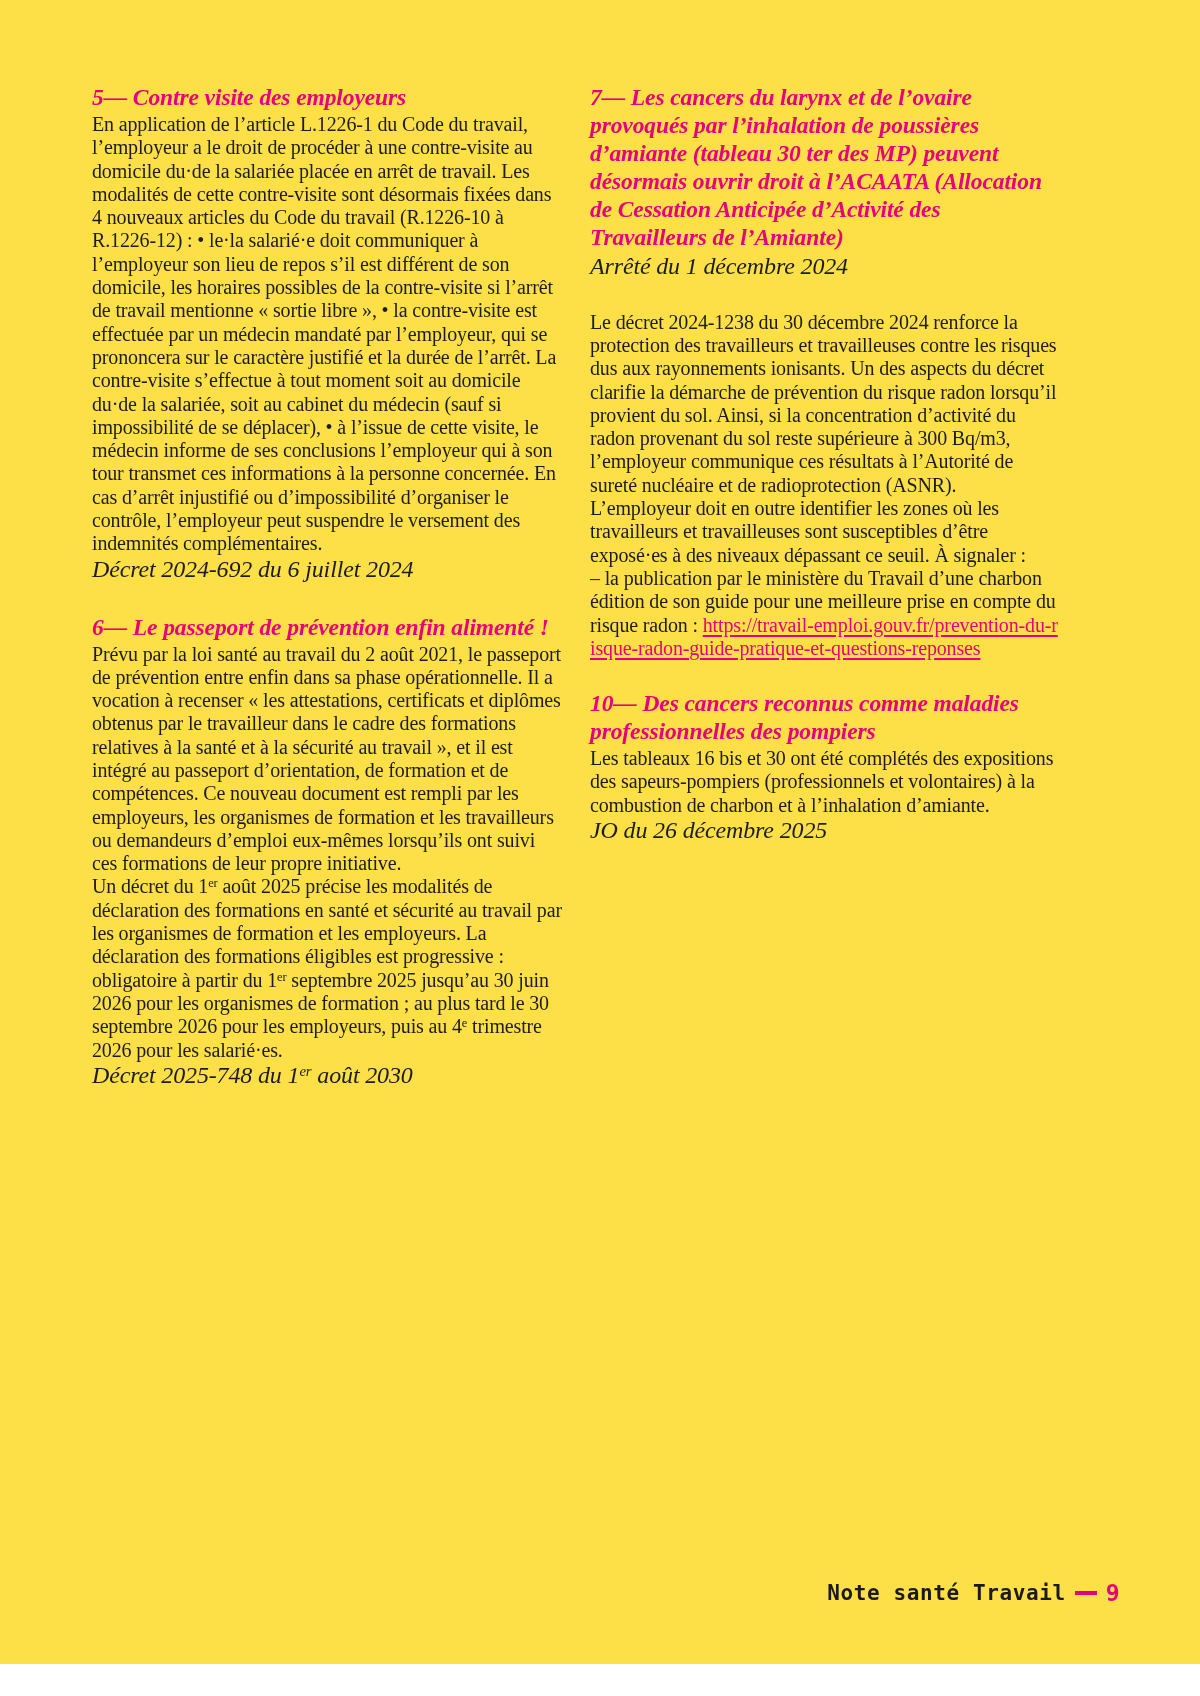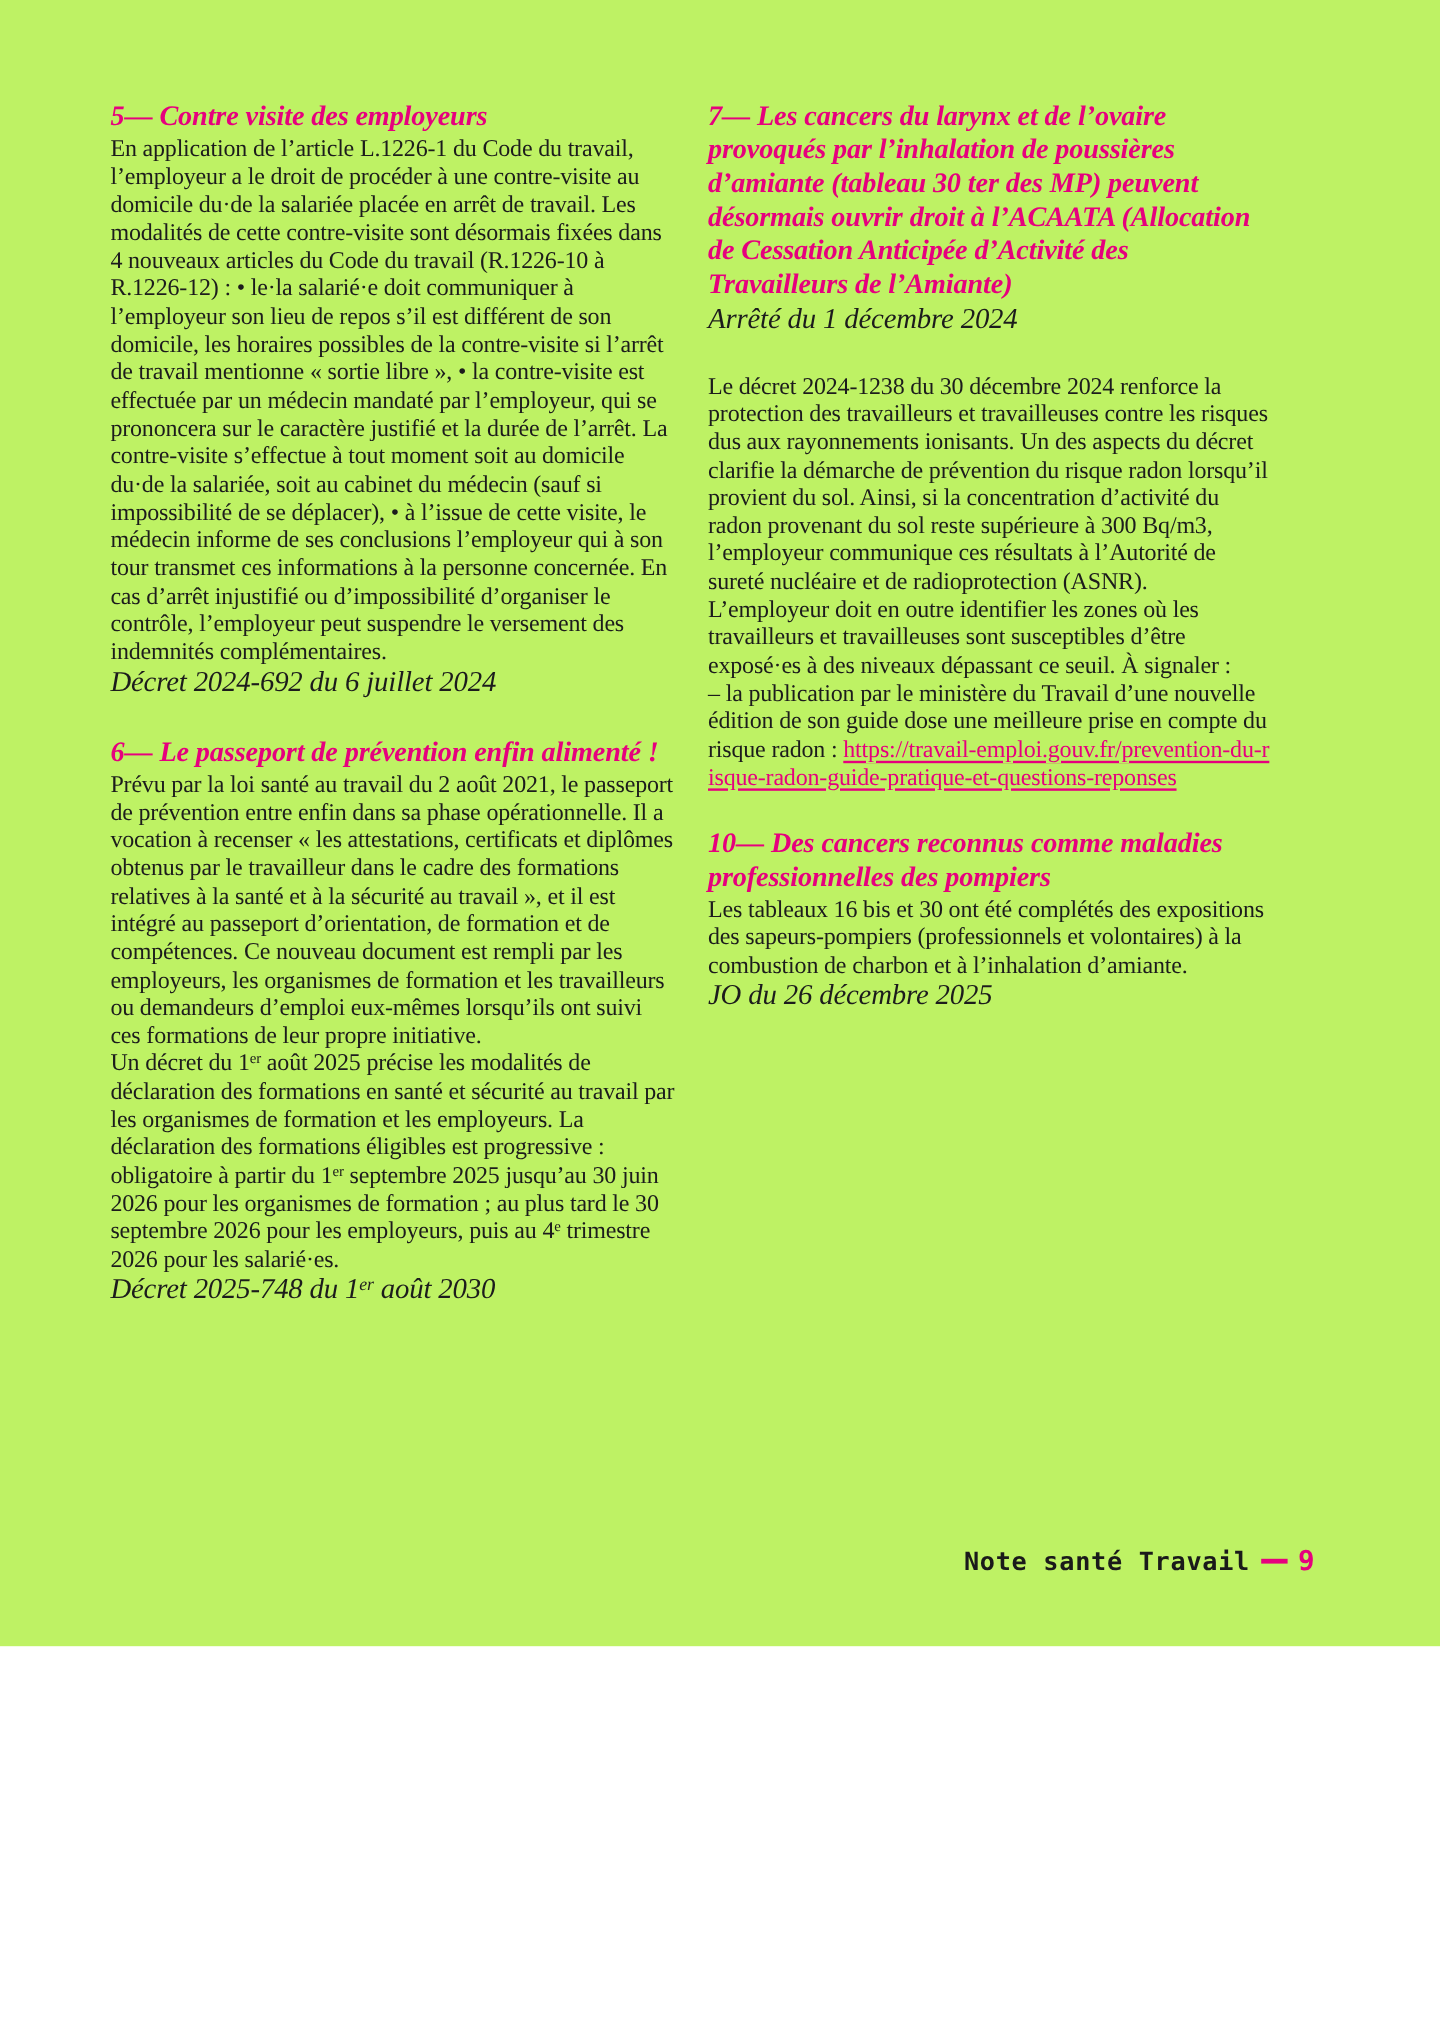--- a/index.html
+++ b/index.html
@@ -3,22 +3,22 @@
 <meta charset="utf-8">
 <style>
   html, body {
     margin: 0;
     padding: 0;
     background: #ffffff;
   }
   .page {
     position: relative;
     width: 1200px;
-    height: 1372px;
-    background: #bef264;
+    height: 1664px;
+    background: #fde047;
     overflow: hidden;
     font-family: "Liberation Serif", "DejaVu Serif", serif;
     color: #1a1a1a;
   }
   .columns {
     position: absolute;
     left: 92px;
     top: 84px;
     width: 1016px;
     display: flex;
@@ -62,21 +62,21 @@
     text-underline-offset: 2.5px;
     word-break: break-all;
   }
   sup {
     font-size: 0.62em;
     vertical-align: 0.48em;
     line-height: 0;
   }
   .footer {
     position: absolute;
-    right: 104px;
+    right: 80px;
     bottom: 58px;
     display: flex;
     align-items: center;
     gap: 9px;
     font-family: "DejaVu Sans Mono", monospace;
   }
   .footer-title {
     font-size: 21px;
     font-weight: bold;
     color: #1a1a1a;
@@ -121,21 +121,21 @@
 
     <div class="col">
 
       <div class="block">
         <div class="heading"><span>7—</span> <span>Les cancers du larynx et de l’ovaire provoqués par l’inhalation de poussières d’amiante (tableau 30 ter des MP) peuvent désormais ouvrir droit à l’ACAATA (Allocation de Cessation Anticipée d’Activité des Travailleurs de l’Amiante)</span></div>
         <p class="source">Arrêté du 1 décembre 2024</p>
       </div>
 
       <div class="block">
         <p class="body-text">Le décret 2024-1238 du 30 décembre 2024 renforce la protection des travailleurs et travailleuses contre les risques dus aux rayonnements ionisants. Un des aspects du décret clarifie la démarche de prévention du risque radon lorsqu’il provient du sol. Ainsi, si la concentration d’activité du radon provenant du sol reste supérieure à 300 Bq/m3, l’employeur communique ces résultats à l’Autorité de sureté nucléaire et de radioprotection (ASNR). L’employeur doit en outre identifier les zones où les travailleurs et travailleuses sont susceptibles d’être exposé·es à des niveaux dépassant ce seuil. À signaler :</p>
-        <p class="body-text"><span>– la publication par le ministère du Travail d’une nouvelle édition de son guide dose une meilleure prise en compte du risque radon : </span><a class="lnk" href="#">https://travail-emploi.gouv.fr/prevention-du-risque-radon-guide-pratique-et-questions-reponses</a></p>
+        <p class="body-text"><span>– la publication par le ministère du Travail d’une charbon édition de son guide pour une meilleure prise en compte du risque radon : </span><a class="lnk" href="#">https://travail-emploi.gouv.fr/prevention-du-risque-radon-guide-pratique-et-questions-reponses</a></p>
       </div>
 
       <div class="block">
         <div class="heading"><span>10—</span> <span>Des cancers reconnus comme maladies professionnelles des pompiers</span></div>
         <p class="body-text">Les tableaux 16 bis et 30 ont été complétés des expositions des sapeurs-pompiers (professionnels et volontaires) à la combustion de charbon et à l’inhalation d’amiante.</p>
         <p class="source">JO du 26 décembre 2025</p>
       </div>
 
     </div>
   </div>

